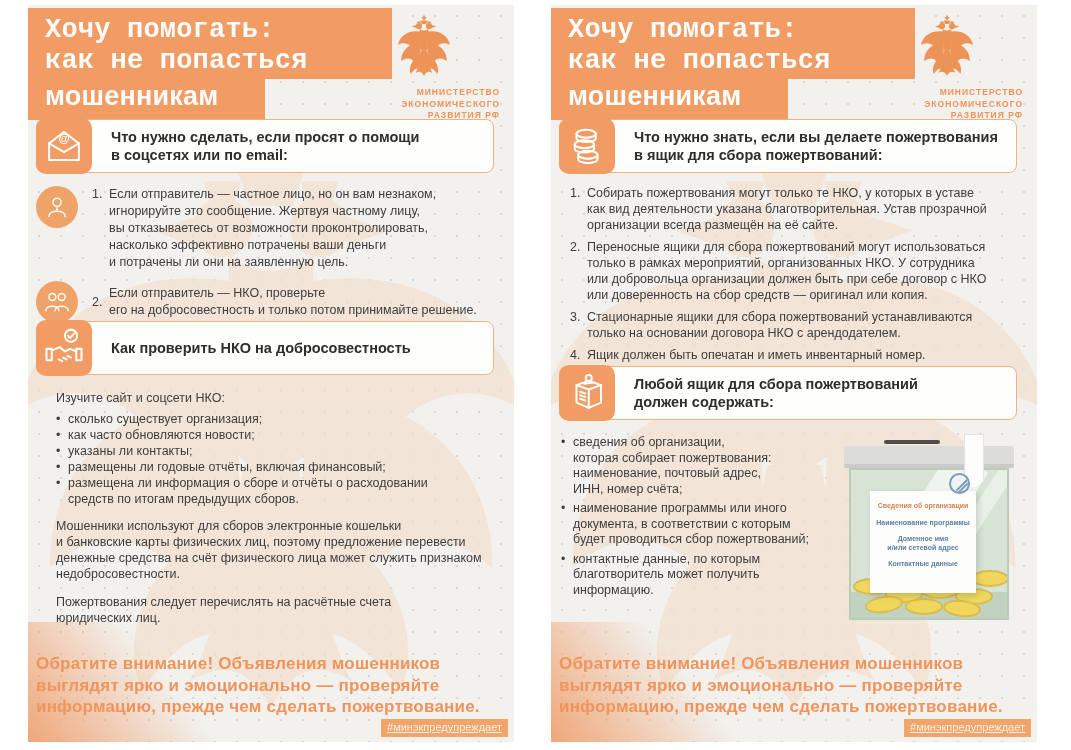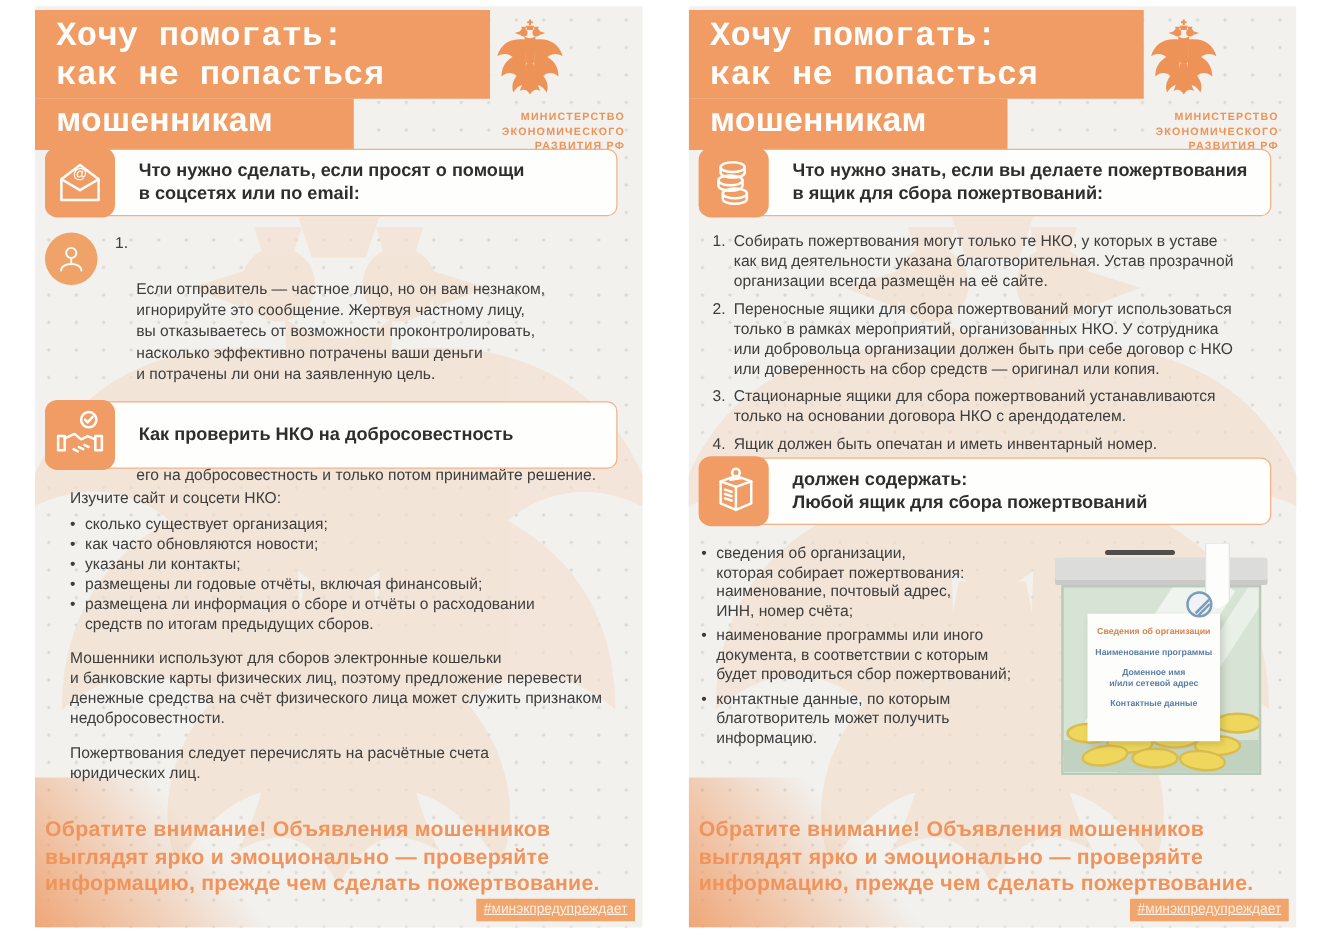--- a/index.html
+++ b/index.html
@@ -19,21 +19,21 @@
 
   .watermark {
     position:absolute; top:105px; left:50%; transform:translateX(-50%);
     width:540px; height:640px; fill:#F3DECB; opacity:.6; pointer-events:none;
   }
 
   
   .title-block { position:absolute; top:3px; left:0; z-index:3; }
   .title-top, .title-bottom { background:#F09C64; padding:2px 14px 2px 17px; }
   .title-top { width:364px; padding-top:7px;font-family:Liberation Mono, monospace; }
-  .title-bottom { width:255px; padding-bottom:8px; }
+  .title-bottom { width:237px; padding-bottom:8px; }
   .title-line { font-size:27px; line-height:31px; font-weight:bold; color:#FDFDFC; letter-spacing:.2px; }
 
   .ministry { position:absolute; top:10px; right:14px; width:152px; text-align:center; z-index:3; }
   .logo-eagle { width:58px; height:64px; fill:#EE9357; }
   .ministry-name { margin-top:4px;text-align:right; }
   .ministry-name div { font-size:8.5px; line-height:11.5px; font-weight:bold; color:#EE9357; letter-spacing:1px; }
 
   
   .section-bar { position:absolute; left:8px; width:458px; height:56px; z-index:3; }
   .bar-box {
@@ -53,21 +53,21 @@
   
   .n-items { position:absolute; left:8px; right:14px; z-index:2; }
   .n-item { display:flex; align-items:flex-start; margin-bottom:10px; }
   .circle-icon {
     flex:none; width:42px; height:42px; border-radius:50%; background:#F0A368;
     display:flex; align-items:center; justify-content:center; margin-right:14px;
   }
   .n-item.center-icon { align-items:center; }
   .circle-icon svg { width:30px; height:30px; stroke:#FEFEFD; stroke-width:2.4; fill:none; stroke-linecap:round; stroke-linejoin:round; }
   .n-num { flex:none; width:17px; font-size:12.5px; line-height:17px; }
-  .n-text { flex:1; font-size:12.5px; line-height:17px; white-space:pre-line;margin-top:37px; }
+  .n-text { flex:1; font-size:12.5px; line-height:17px; white-space:pre-line; }
 
   
   .ol-list { position:absolute; left:19px; right:14px; z-index:2; }
   .ol-item { display:flex; margin-bottom:6px; }
   .ol-num { flex:none; width:17px; font-size:12.5px; line-height:16px; }
   .ol-text { flex:1; font-size:12.5px; line-height:16px; white-space:pre-line; }
 
   
   .text-col { position:absolute; left:28px; right:14px; z-index:2; }
   .intro { font-size:12.5px; line-height:16px; margin-bottom:5px; }
@@ -316,22 +316,22 @@
 только на основании договора НКО с арендодателем.</div>
       </div>
       <div class="ol-item">
         <div class="ol-num">4.</div>
         <div class="ol-text">Ящик должен быть опечатан и иметь инвентарный номер.</div>
       </div>
     </div>
 
     <div class="section-bar" style="top:360px;">
       <div class="bar-box">
+        <div class="bar-title">Любой ящик для сбора пожертвований</div>
         <div class="bar-title">должен содержать:</div>
-        <div class="bar-title">Любой ящик для сбора пожертвований</div>
       </div>
       <div class="icon-square">
         <svg viewBox="0 0 48 48">
           <circle cx="26" cy="7" r="3.5"></circle>
           <path d="M12 15 L26 10 L40 15 L26 20 Z"></path>
           <path d="M12 15 V35 L26 41 V20"></path>
           <path d="M40 15 V35 L26 41"></path>
           <path d="M16 22.5 l6 2 M16 26.5 l6 2 M16 30.5 l6 2"></path>
           <path d="M21 13.5 L31 12"></path>
         </svg>

